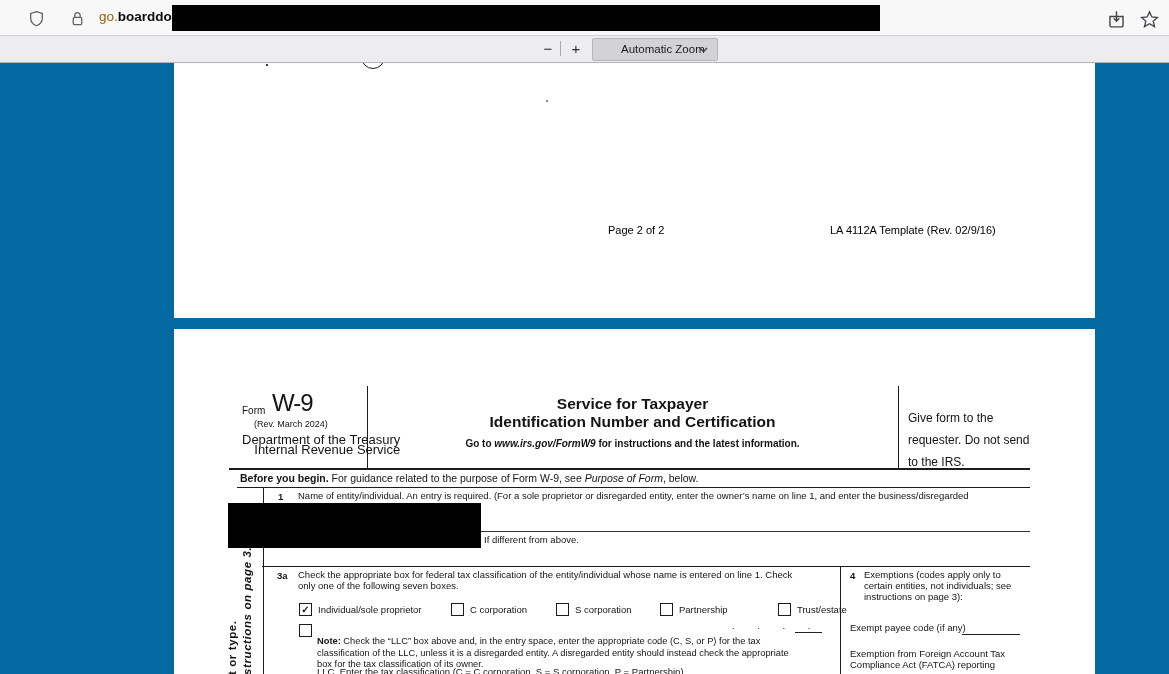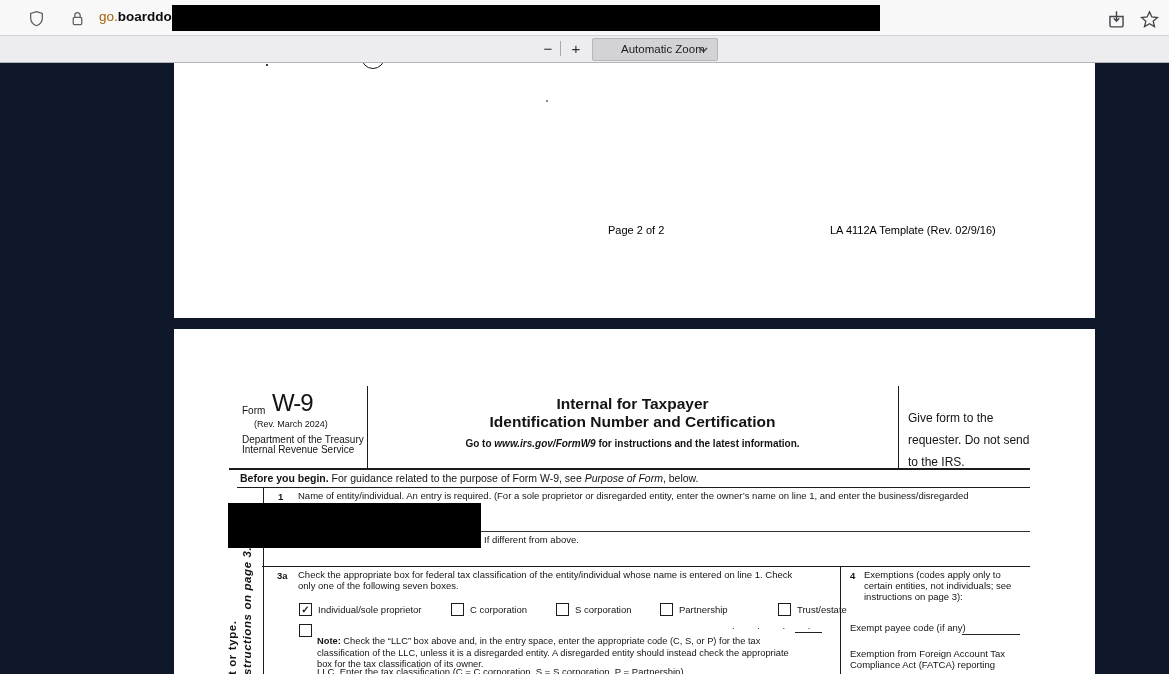--- a/index.html
+++ b/index.html
@@ -23,21 +23,21 @@
   .zoom-btn{position:absolute;top:1px;width:20px;height:23px;line-height:23px;text-align:center;
     font-size:15px;color:#2c2c30;cursor:default;background:transparent;border:none;padding:0;}
   .zbtn-minus{left:538px;}
   .zbtn-plus{left:566px;}
   .zoom-sep{position:absolute;left:560px;top:5px;width:1px;height:15px;background:#a9a9ad;}
   .zoom-select{position:absolute;left:592px;top:2px;width:124px;height:21px;background:#d2d2d7;
     border:1px solid #b5b5ba;border-radius:2px;font-size:11.5px;color:#1c1c1f;line-height:20px;}
   .zoom-select .lbl{margin-left:28px;}
   .zoom-select svg{position:absolute;right:9px;top:8px;}
   
-  .viewer{position:absolute;left:0;top:63px;width:1169px;height:611px;background:#0f172a;overflow:hidden;}
+  .viewer{position:absolute;left:0;top:63px;width:1169px;height:611px;background:#0369a1;overflow:hidden;}
   .page{position:absolute;left:174px;width:921px;background:#fff;color:#141414;}
   .page1{top:0;height:255px;}
   .page2{top:266px;height:345px;overflow:hidden;}
   
   .arc{position:absolute;left:187px;top:-18px;width:22px;height:22px;border:1.6px solid #1b1b1b;border-radius:50%;}
   .mark1{position:absolute;left:92px;top:1px;width:2px;height:2px;background:#3a3a3a;}
   .mark2{position:absolute;left:372px;top:37px;width:2px;height:2px;background:#8a8a8a;}
   .pg-foot{position:absolute;top:161px;font-size:11px;color:#000;}
   .pg-num{left:434px;}
   .pg-tmpl{left:656px;}
@@ -48,21 +48,21 @@
   .hdr-vline2{left:724px;top:57px;height:83px;}
   .rule-thick{left:55px;top:139px;width:801px;height:2px;}
   .rule-before{left:63px;top:158px;width:793px;}
   .rule-line1{left:307px;top:202px;width:549px;background:#333;}
   .rule-3a{left:88px;top:237px;width:768px;}
   .items-vline{left:89px;top:158px;height:187px;}
   .col4-vline{left:666px;top:237px;height:108px;}
   .w9-form-word{position:absolute;left:68px;top:76px;font-size:10px;}
   .w9-number{position:absolute;left:98px;top:60px;font-size:24px;font-weight:normal;letter-spacing:-1px;}
   .w9-rev{position:absolute;left:68px;top:90px;font-size:9px;margin-left:12px;}
-  .w9-dept{position:absolute;left:68px;top:106px;font-size:10px;line-height:10px;}
+  .w9-dept{position:absolute;left:68px;top:106px;font-size:13px;line-height:10px;text-align:right;}
   .w9-title{position:absolute;left:193px;width:531px;text-align:center;font-weight:bold;font-size:15.5px;}
   .w9-title1{top:66px;}
   .w9-title2{top:84px;}
   .w9-goto{position:absolute;left:193px;top:109px;width:531px;text-align:center;font-weight:bold;font-size:10px;}
   .w9-give{position:absolute;left:734px;top:78px;width:122px;font-weight:normal;font-size:12px;line-height:22px;}
   .before-row{position:absolute;left:66px;top:143px;font-size:10.5px;}
   .b{font-weight:bold;}
   .i{font-style:italic;}
   .item-num{position:absolute;font-size:9.5px;font-weight:bold;}
   .num-1{left:104px;top:162px;}
@@ -149,21 +149,21 @@
 
     <div class="vline hdr-vline1"></div>
     <div class="vline hdr-vline2"></div>
     <div class="w9-form-word">Form</div>
     <div class="w9-number">W-9</div>
     <div class="w9-rev">(Rev. March 2024)</div>
     <div class="w9-dept">
       <div>Department of the Treasury</div>
       <div>Internal Revenue Service</div>
     </div>
-    <div class="w9-title w9-title1">Internal for Taxpayer</div>
+    <div class="w9-title w9-title1">Service for Taxpayer</div>
     <div class="w9-title w9-title2">Identification Number and Certification</div>
     <div class="w9-goto"><span>Go to </span><span class="i">www.irs.gov/FormW9</span><span> for instructions and the latest information.</span></div>
     <div class="w9-give">Give form to the requester. Do not send to the IRS.</div>
     <div class="hline rule-thick"></div>
 
     <div class="before-row"><span class="b">Before you begin.</span><span> For guidance related to the purpose of Form W-9, see </span><span class="i">Purpose of Form</span><span>, below.</span></div>
     <div class="hline rule-before"></div>
     <div class="vline items-vline"></div>
 
     <div class="item-num num-1">1</div>

